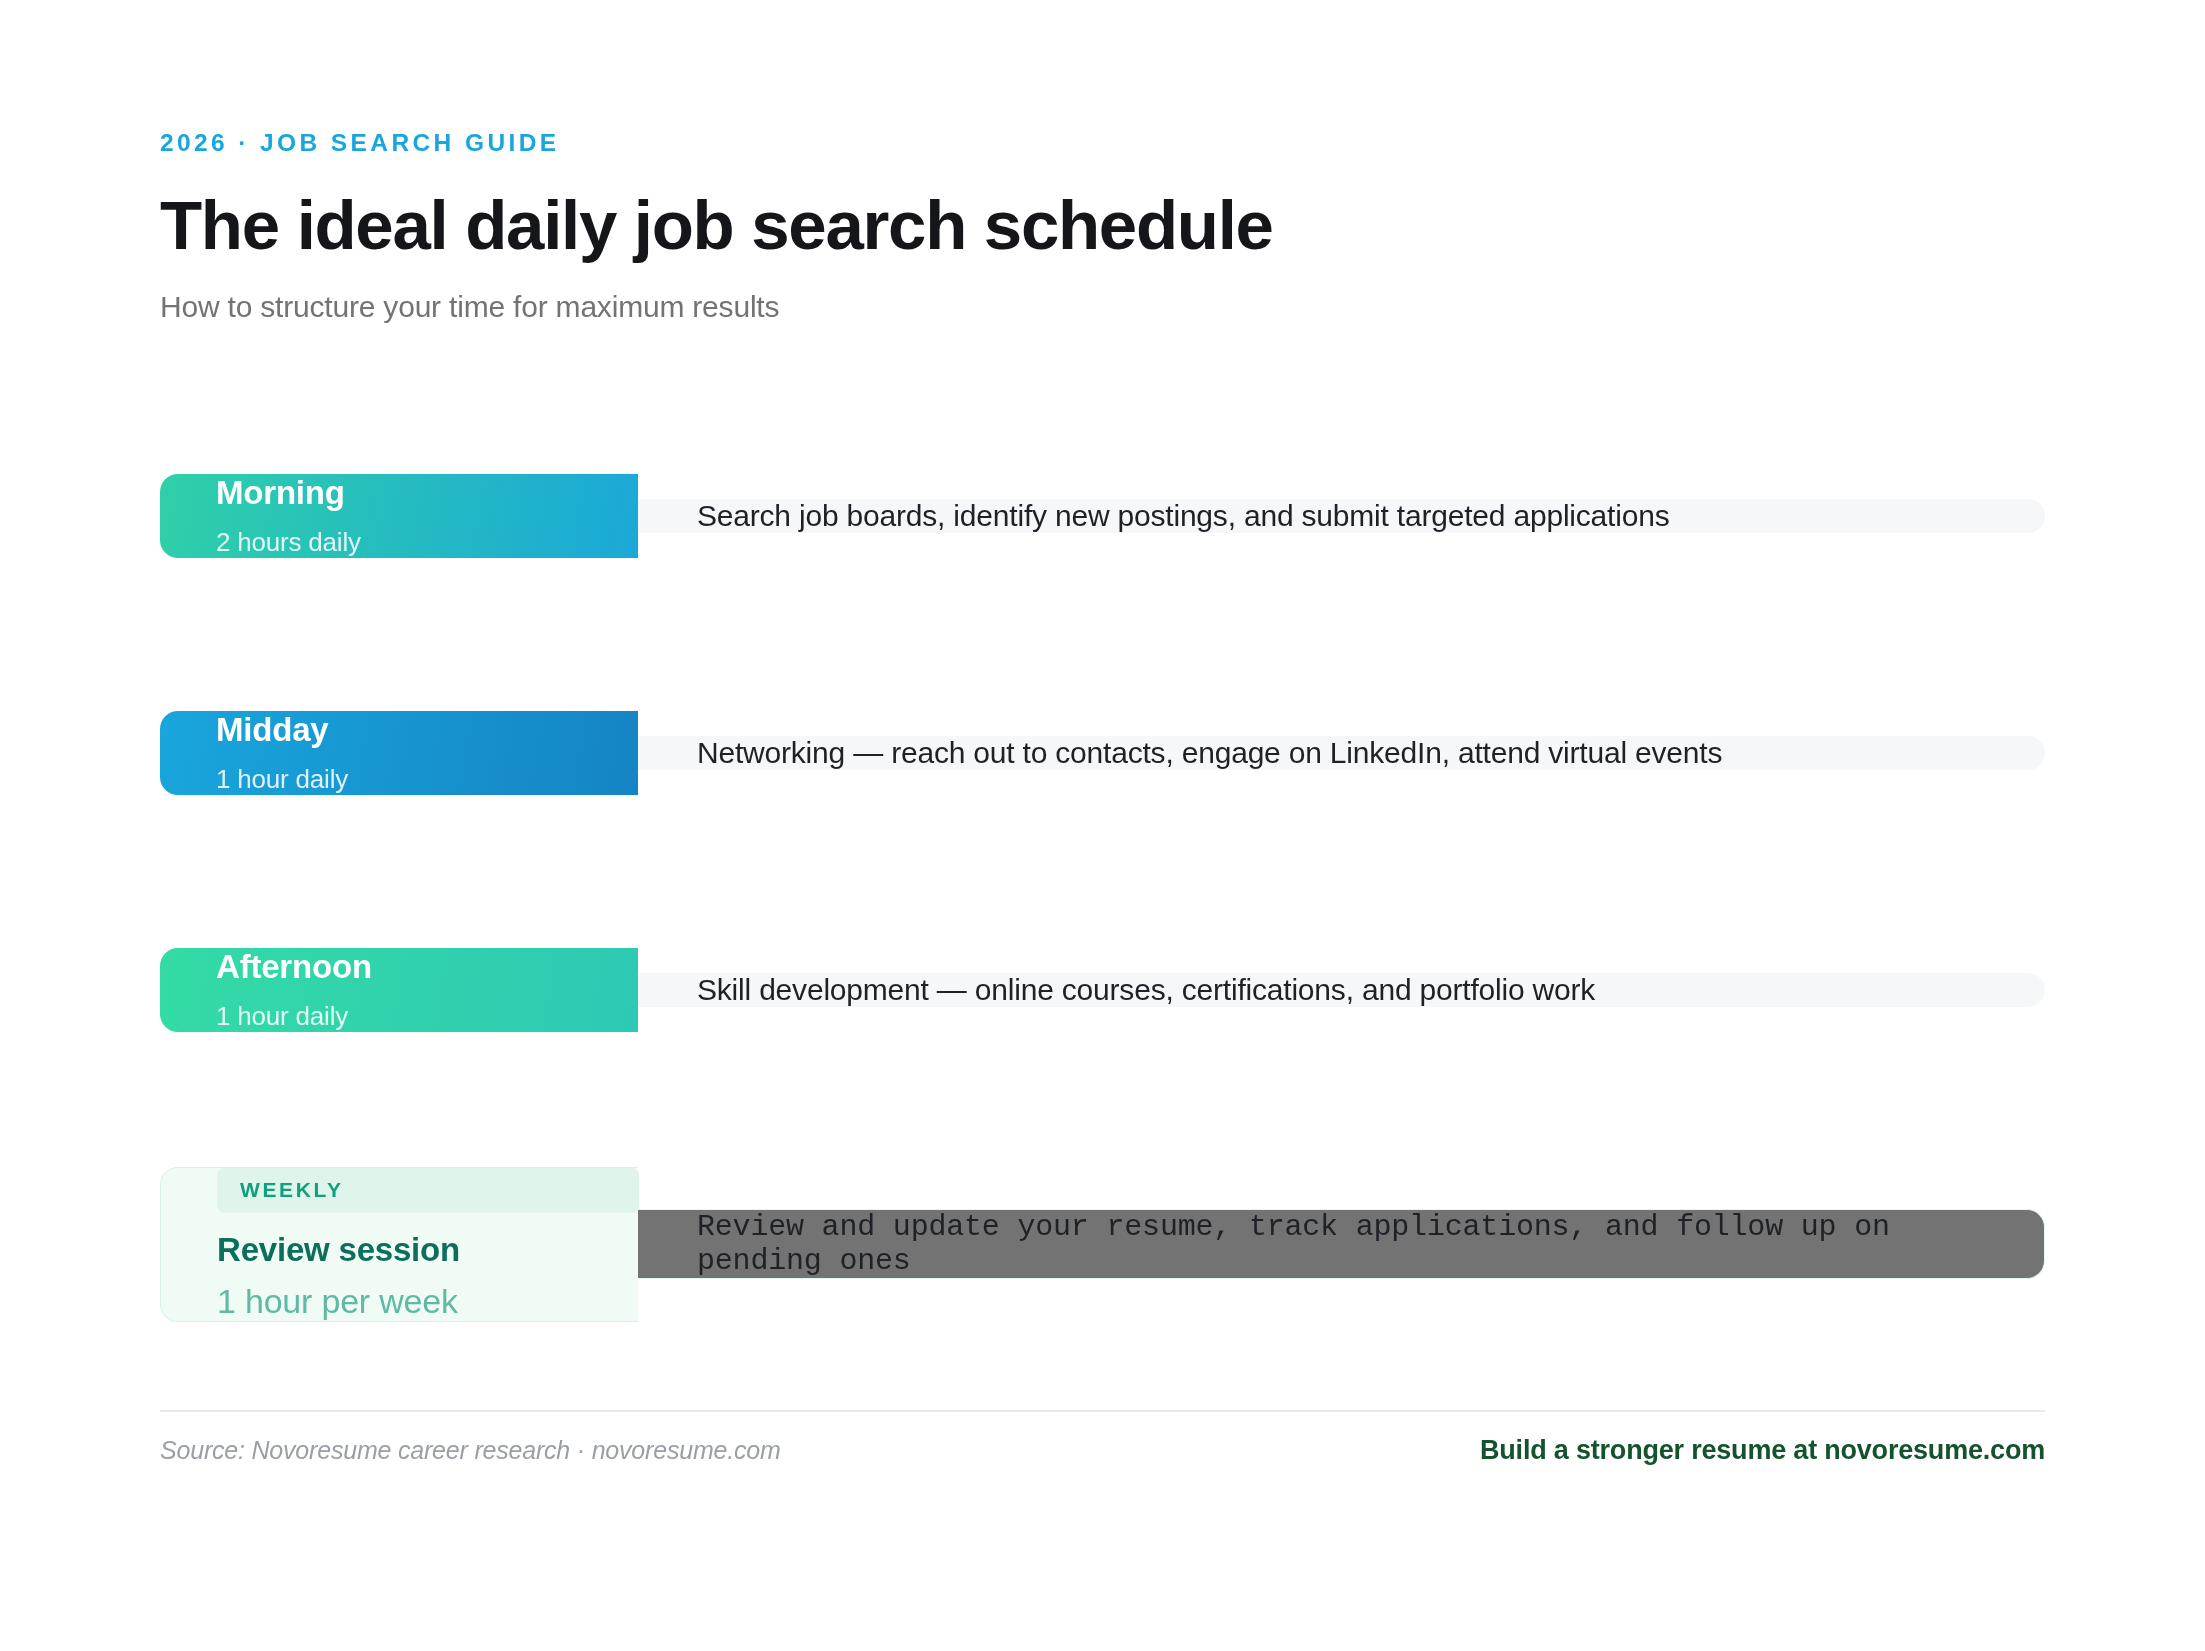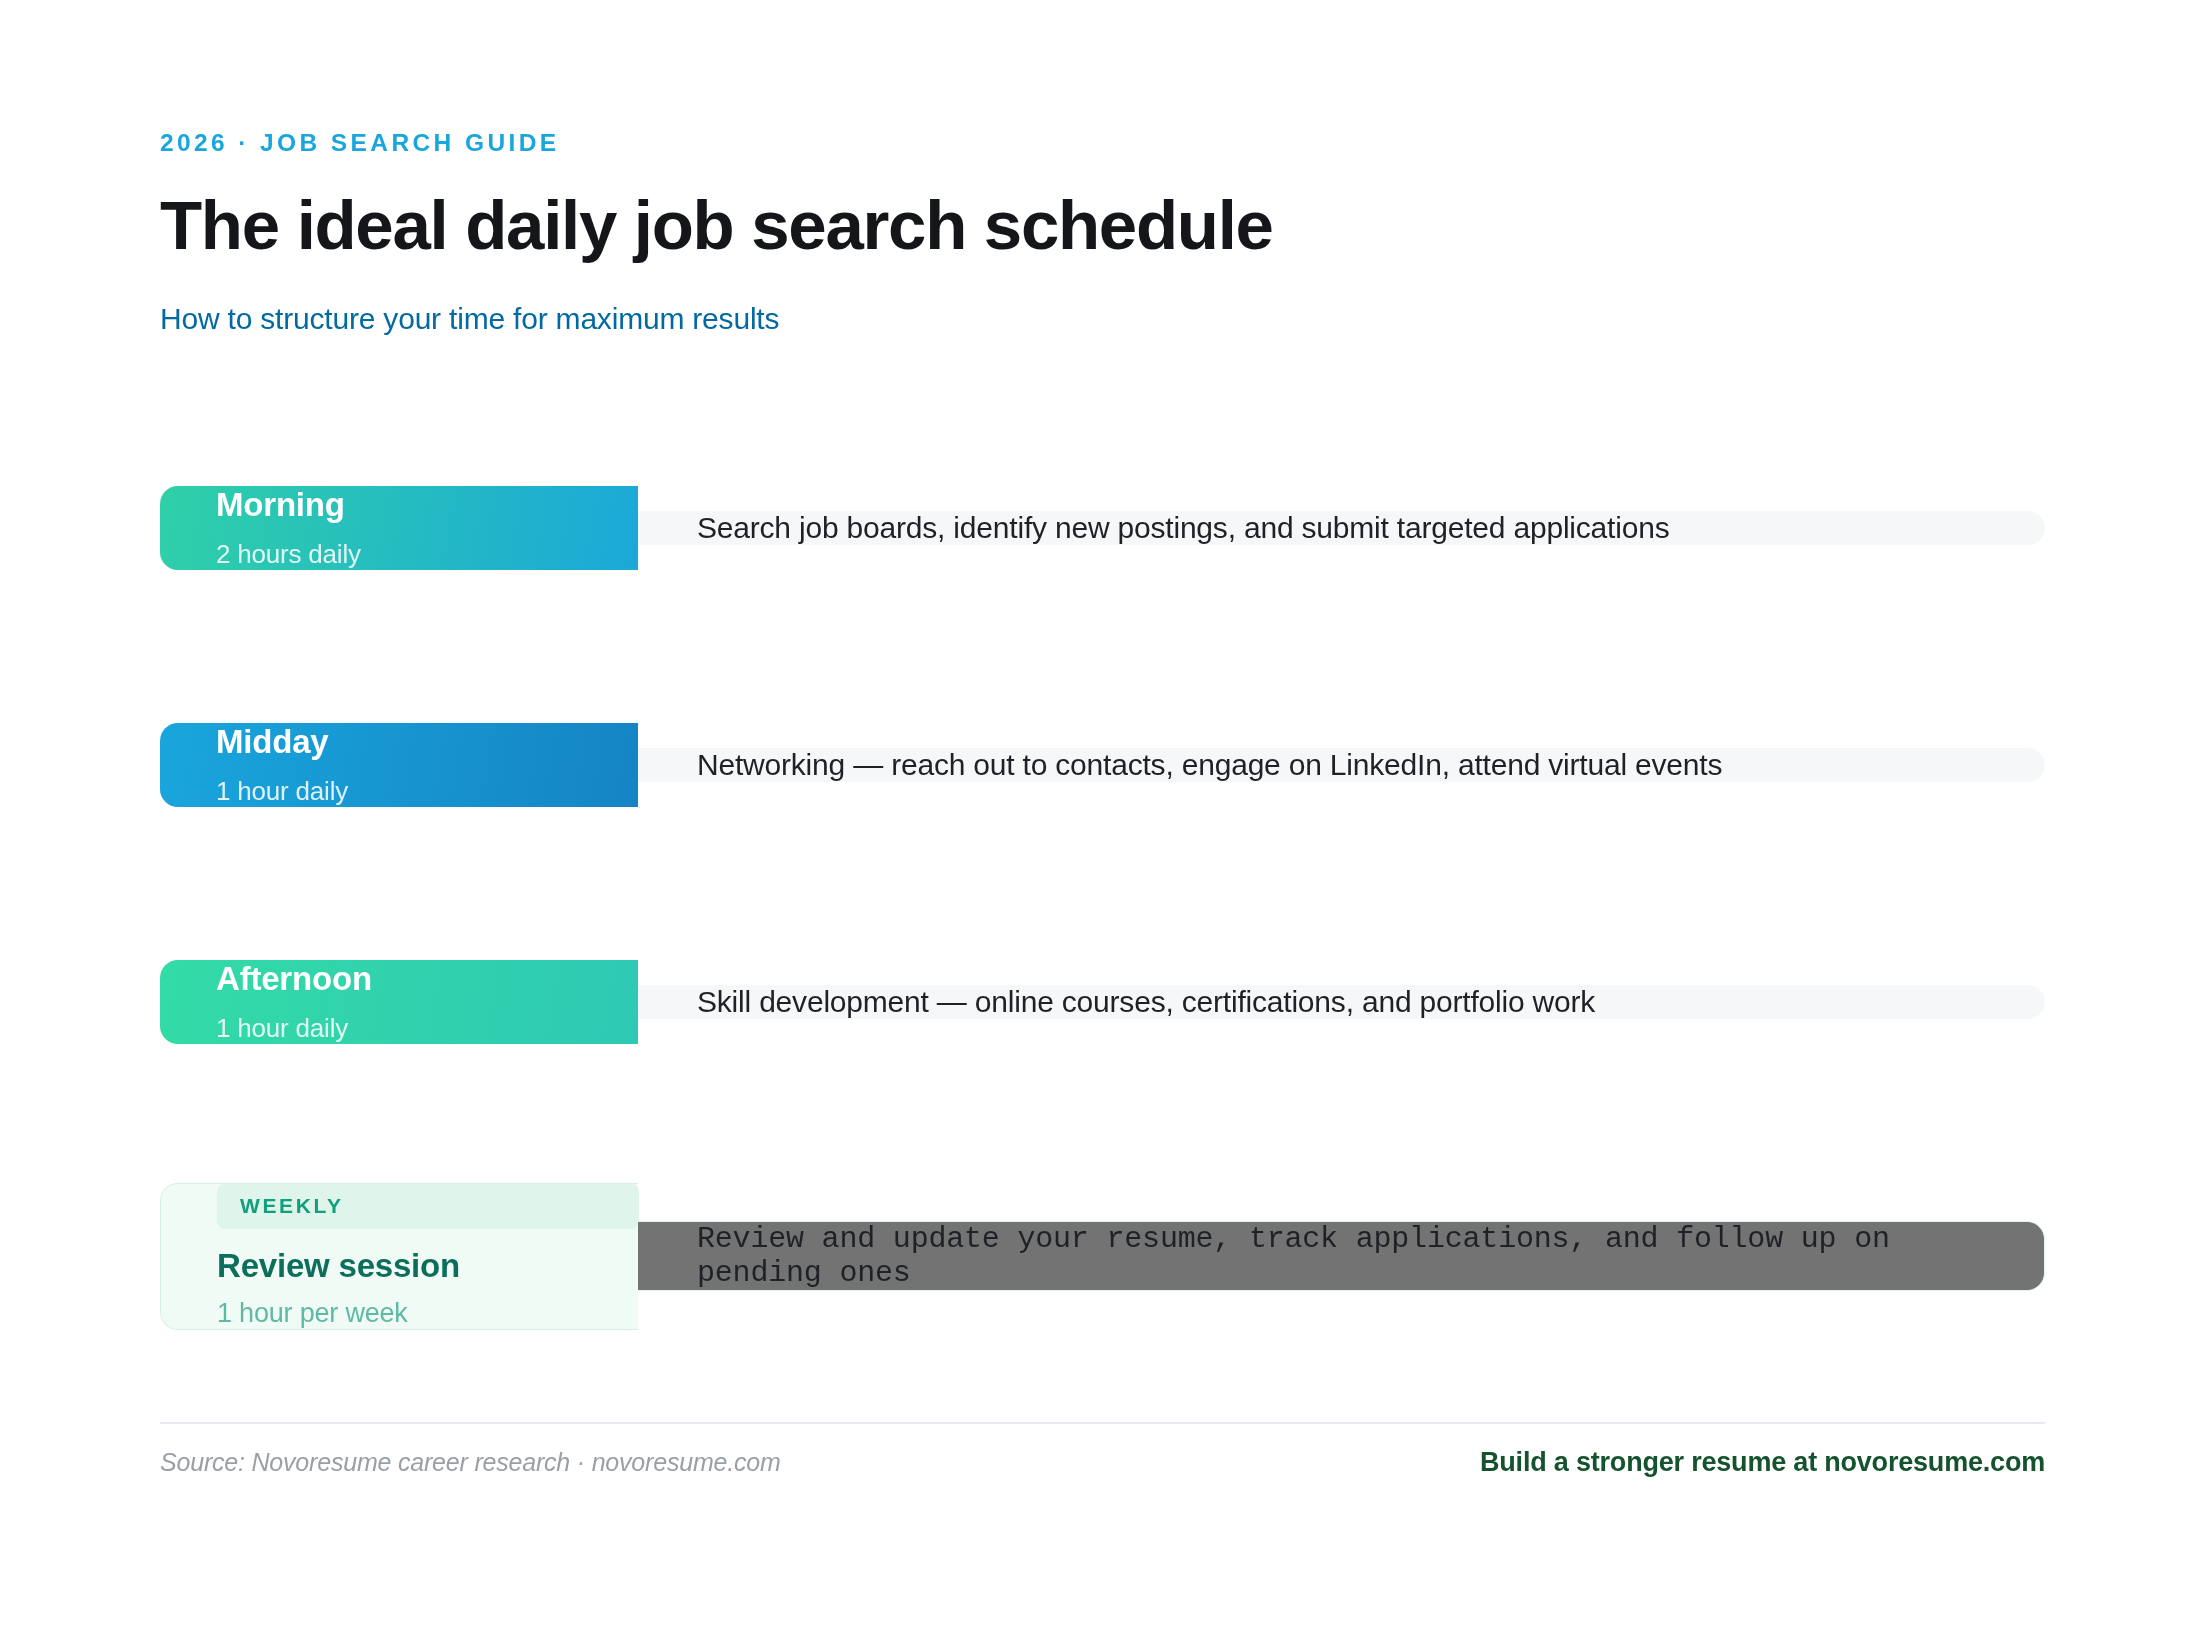--- a/index.html
+++ b/index.html
@@ -37,23 +37,23 @@
   .headline {
     margin-top: 33px;
     font-size: 69px;
     line-height: 1.05;
     font-weight: bold;
     color: #14161a;
     letter-spacing: -1.3px;
   }
 
   .subhead {
-    margin-top: 40px;
+    margin-top: 28px;
     font-size: 30px;
-    color: #0369a1;
+    color: #737373;
     letter-spacing: -0.2px;
   }
 
   
   .rows {
     margin-top: 90px;
   }
 
   .row {
     display: flex;
@@ -133,21 +133,21 @@
 
   .row.highlight .label-title {
     margin-top: 18px;
     font-size: 33px;
     font-weight: bold;
     color: #0d6e5c;
   }
 
   .row.highlight .label-sub {
     margin-top: 13px;
-    font-size: 27px;
+    font-size: 34px;
     color: #5fb9a4;
   }
 
   .row.highlight .row-body {
     background: #737373;
     border: 1.6px solid #e4f6ef;
     border-left: none;
     font-family: Liberation Mono, monospace;
   }
 

